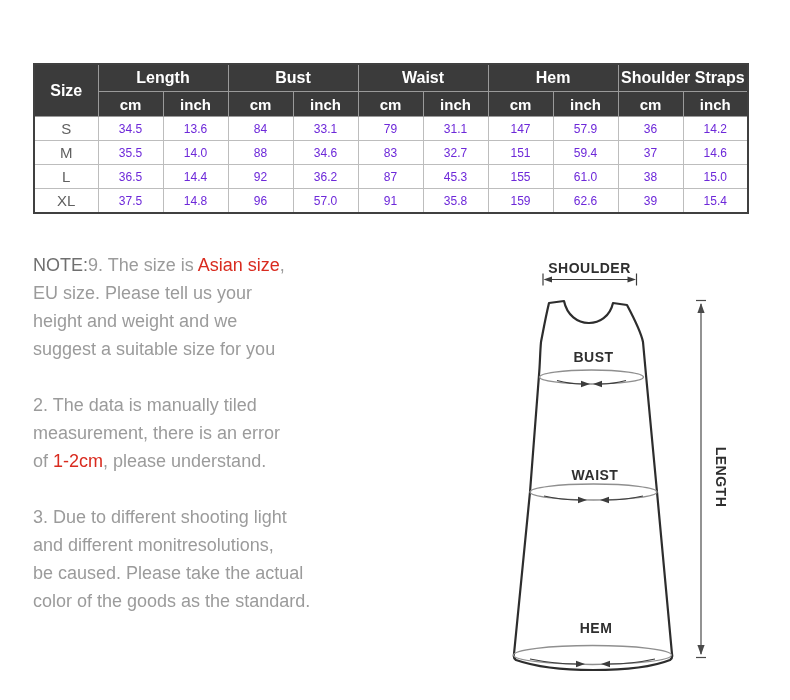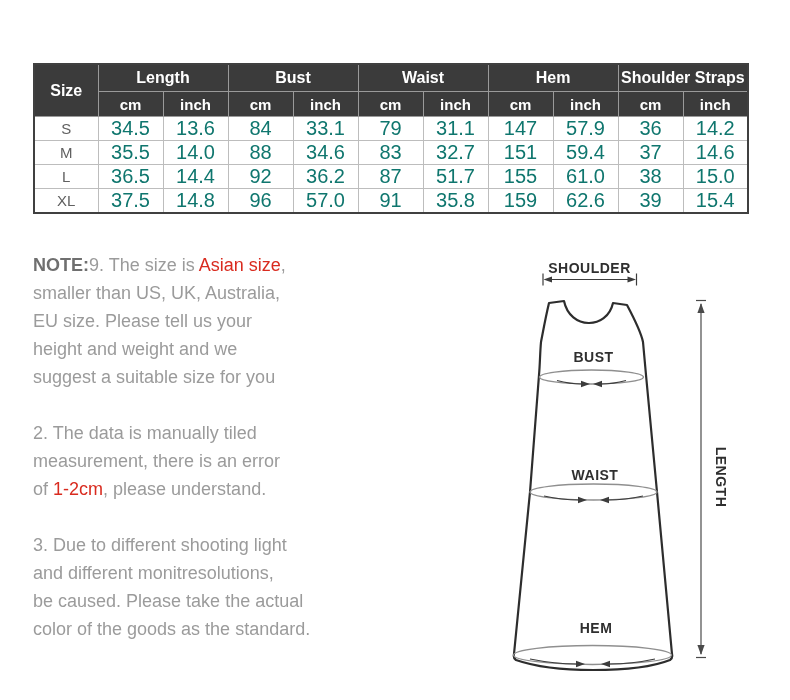--- a/index.html
+++ b/index.html
@@ -23,29 +23,29 @@
   .size-table thead th{
     background:var(--header-bg,#3b3b3b);color:var(--header-text,#ffffff);
     border:1px solid #9a9a9a;font-weight:bold;
   }
   .size-table .group-row th{height:26px;font-size:16px}
   .size-table .unit-row th{height:24px;font-size:15px}
   .size-table .size-th{font-size:16px}
   .size-table tbody th{
     height:23px;font-size:15px;font-weight:normal;color:#606060;background:#fff;
   }
-  .size-table tbody td{height:23px;font-size:20px;color:#0f766e}
+  .size-table tbody td{height:23px;font-size:12px;color:#6d28d9}
 
   
   .notes{
     position:absolute;left:33px;top:251px;width:390px;
     font-size:18px;line-height:28px;color:var(--body-text,#9b9b9b);
   }
   .notes .para{margin:0 0 28px 0}
-  .notes .label{color:#6f6f6f;font-weight:bold}
+  .notes .label{color:#6f6f6f;font-weight:normal}
   .notes .red{color:var(--red,#d92b1f)}
 
   
   .diagram{position:absolute;left:500px;top:250px;width:290px;height:450px}
   .diagram text{
     font-family:"Liberation Sans", sans-serif;font-weight:bold;
     fill:#2f2f2f;font-size:14px;letter-spacing:0.5px;
   }
 </style>
 </head>
@@ -114,21 +114,21 @@
         <td>37</td>
         <td>14.6</td>
       </tr>
       <tr>
         <th>L</th>
         <td>36.5</td>
         <td>14.4</td>
         <td>92</td>
         <td>36.2</td>
         <td>87</td>
-        <td>51.7</td>
+        <td>45.3</td>
         <td>155</td>
         <td>61.0</td>
         <td>38</td>
         <td>15.0</td>
       </tr>
       <tr>
         <th>XL</th>
         <td>37.5</td>
         <td>14.8</td>
         <td>96</td>
@@ -139,21 +139,20 @@
         <td>62.6</td>
         <td>39</td>
         <td>15.4</td>
       </tr>
     </tbody>
 </table>
 
 <div class="notes">
     <div class="para">
       <div class="line"><span class="label">NOTE:</span><span>9. The size is </span><span class="red">Asian size</span><span>,</span></div>
-      <div class="line"><span>smaller than US, UK, Australia,</span></div>
       <div class="line"><span>EU size. Please tell us your</span></div>
       <div class="line"><span>height and weight and we</span></div>
       <div class="line"><span>suggest a suitable size for you</span></div>
     </div>
     <div class="para">
       <div class="line"><span>2. The data is manually tiled</span></div>
       <div class="line"><span>measurement, there is an error</span></div>
       <div class="line"><span>of </span><span class="red">1-2cm</span><span>, please understand.</span></div>
     </div>
     <div class="para">

